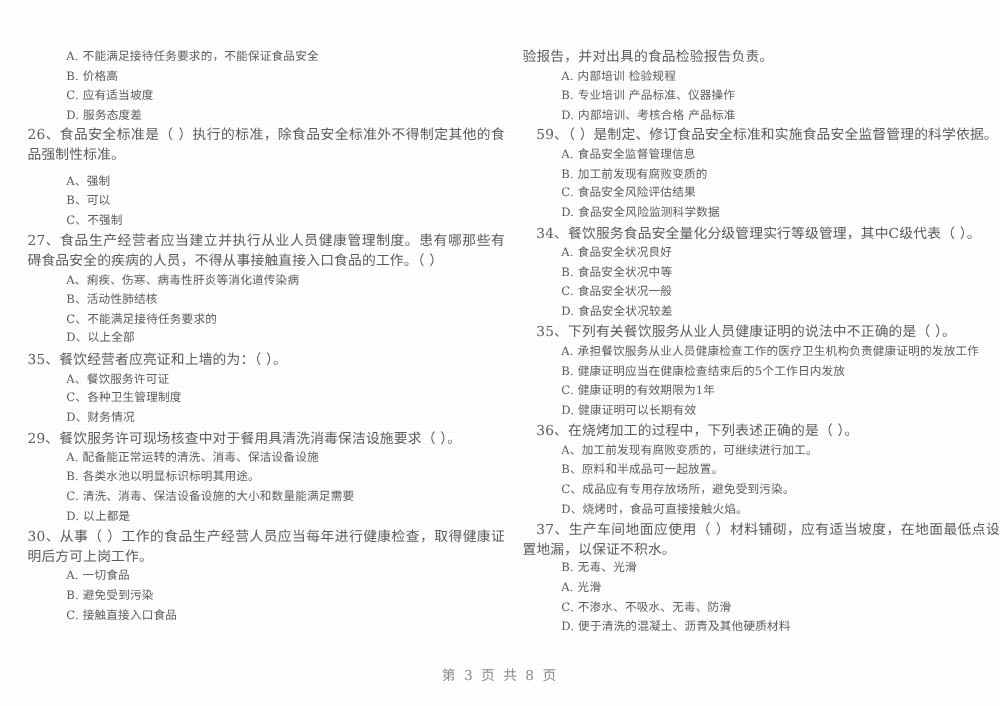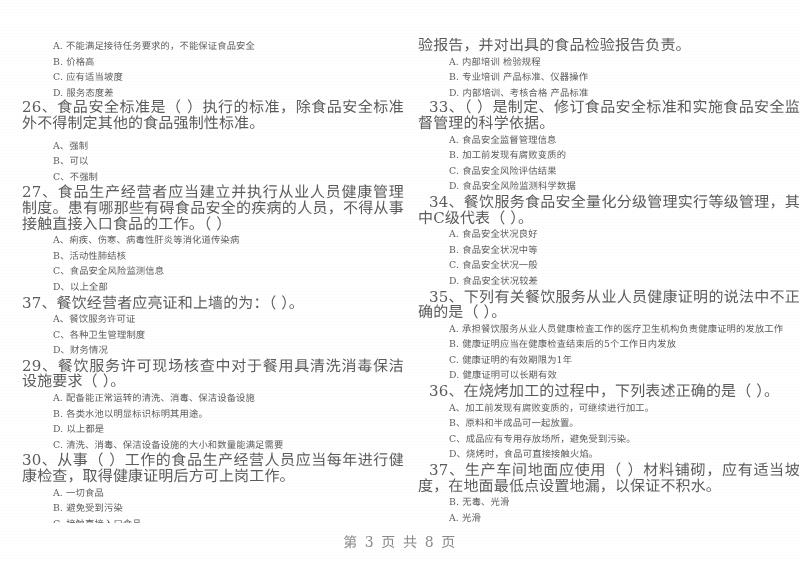--- a/index.html
+++ b/index.html
@@ -34,21 +34,21 @@
     overflow: hidden;
   }
   .col-left  { margin-left: 22px; margin-right: 0; }
   .col-right { margin-left: 14px; }
 
   .q {
     margin: 0 0 1px 0;
     padding: 0;
   }
   .q-stem {
-    font-size: 15px;
+    font-size: 11px;
     line-height: 15.6px;
     letter-spacing: 0.15px;
     text-align: justify;
     text-justify: inter-ideograph;
     text-indent: 0;
     margin: 0;
     padding: 0;
     color: #5c5c5c;
   }
   .q-stem.indent-first {
@@ -67,21 +67,21 @@
     white-space: normal;
   }
   .gap-md { height: 6px; }
 
   .footer {
     position: absolute;
     left: 0;
     right: 0;
     top: 531px;
     text-align: center;
-    font-size: 14px;
+    font-size: 11px;
     letter-spacing: 1.6px;
     color: #8a8a8a;
     font-family: "DejaVu Serif", "Liberation Serif", serif;
   }
 
   
   .grain {
     position: absolute;
     inset: 0;
     pointer-events: none;
@@ -109,58 +109,58 @@
         <div class="gap-md"></div>
         <div class="opt">A、强制</div>
         <div class="opt">B、可以</div>
         <div class="opt">C、不强制</div>
       </div>
 
       <div class="q">
         <div class="q-stem">27、食品生产经营者应当建立并执行从业人员健康管理制度。患有哪那些有碍食品安全的疾病的人员，不得从事接触直接入口食品的工作。（      ）</div>
         <div class="opt">A、痢疾、伤寒、病毒性肝炎等消化道传染病</div>
         <div class="opt">B、活动性肺结核</div>
-        <div class="opt">C、食品安全风险监测信息</div>
+        <div class="opt">C、不能满足接待任务要求的</div>
         <div class="opt">D、以上全部</div>
       </div>
 
       <div class="q">
-        <div class="q-stem">37、餐饮经营者应亮证和上墙的为：（      ）。</div>
+        <div class="q-stem">35、餐饮经营者应亮证和上墙的为：（      ）。</div>
         <div class="opt">A、餐饮服务许可证</div>
         <div class="opt">C、各种卫生管理制度</div>
         <div class="opt">D、财务情况</div>
       </div>
 
       <div class="q">
         <div class="q-stem">29、餐饮服务许可现场核查中对于餐用具清洗消毒保洁设施要求（      ）。</div>
         <div class="opt">A. 配备能正常运转的清洗、消毒、保洁设备设施</div>
         <div class="opt">B. 各类水池以明显标识标明其用途。</div>
+        <div class="opt">C. 清洗、消毒、保洁设备设施的大小和数量能满足需要</div>
         <div class="opt">D. 以上都是</div>
-        <div class="opt">C. 清洗、消毒、保洁设备设施的大小和数量能满足需要</div>
       </div>
 
       <div class="q">
         <div class="q-stem">30、从事（      ）工作的食品生产经营人员应当每年进行健康检查，取得健康证明后方可上岗工作。</div>
         <div class="opt">A. 一切食品</div>
         <div class="opt">B. 避免受到污染</div>
         <div class="opt">C. 接触直接入口食品</div>
 
       </div>
 
     </div>
 
     <div class="col col-right">
 
       <div class="q-stem">验报告，并对出具的食品检验报告负责。</div>
       <div class="opt">A. 内部培训  检验规程</div>
       <div class="opt">B. 专业培训  产品标准、仪器操作</div>
       <div class="opt">D. 内部培训、考核合格  产品标准</div>
 
       <div class="q">
-        <div class="q-stem indent-first">33、（      ）是制定、修订食品安全标准和实施食品安全监督管理的科学依据。</div>
+        <div class="q-stem indent-first">59、（      ）是制定、修订食品安全标准和实施食品安全监督管理的科学依据。</div>
         <div class="opt">A. 食品安全监督管理信息</div>
         <div class="opt">B. 加工前发现有腐败变质的</div>
         <div class="opt">C. 食品安全风险评估结果</div>
         <div class="opt">D. 食品安全风险监测科学数据</div>
       </div>
 
       <div class="q">
         <div class="q-stem indent-first">34、餐饮服务食品安全量化分级管理实行等级管理，其中C级代表（      ）。</div>
         <div class="opt">A. 食品安全状况良好</div>
         <div class="opt">B. 食品安全状况中等</div>

